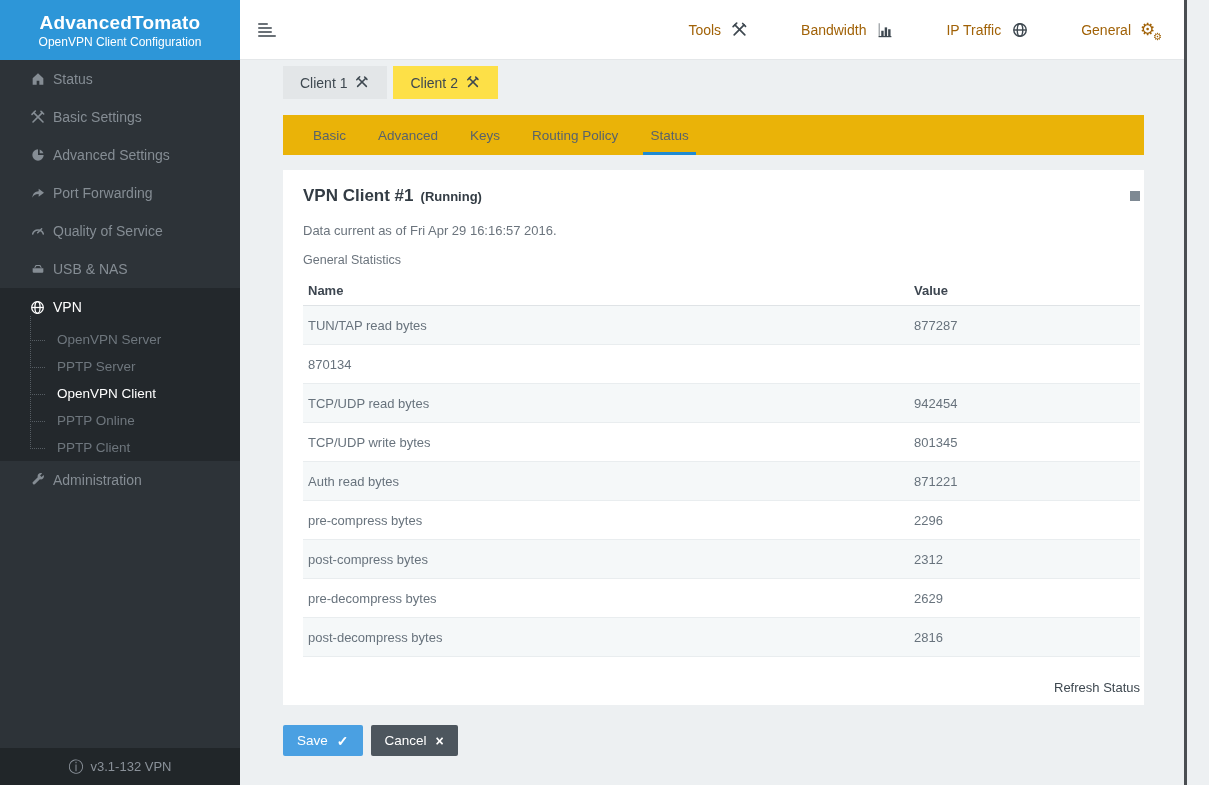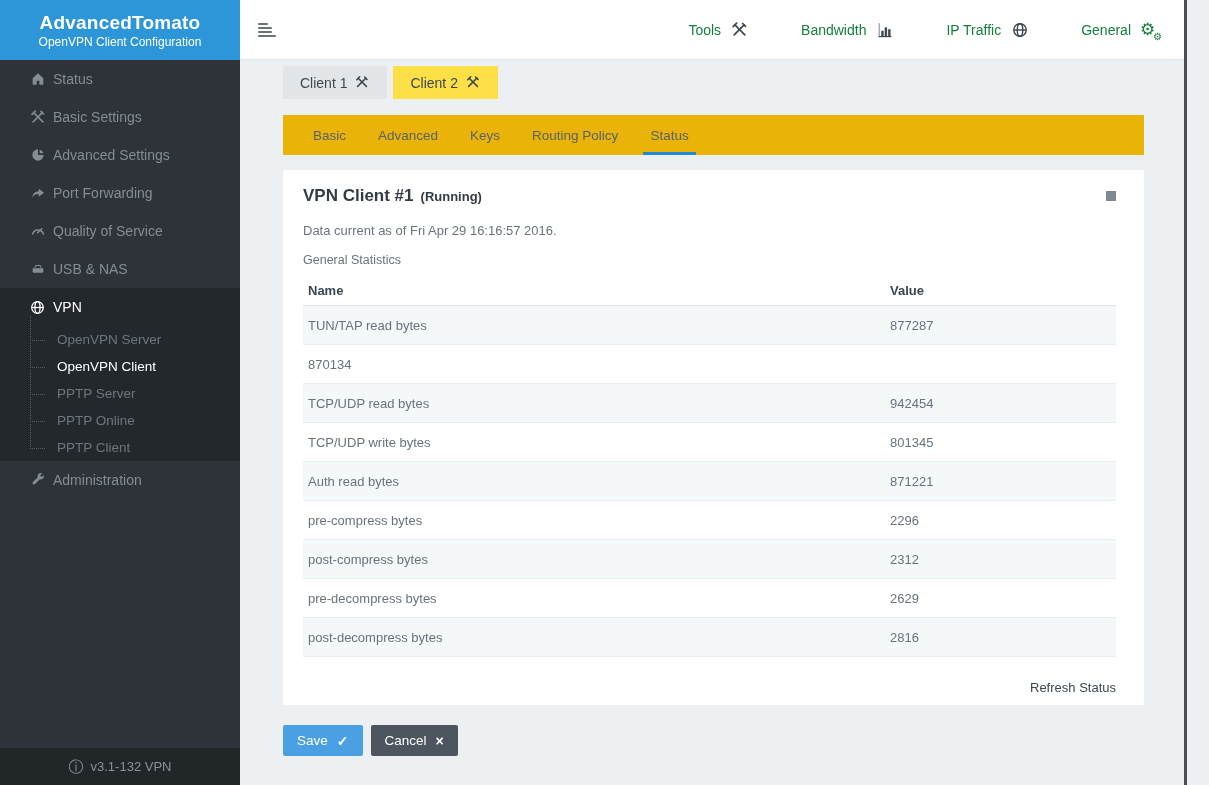--- a/index.html
+++ b/index.html
@@ -27,38 +27,38 @@
   .sidebar-footer { height:37px; background:#212629; display:flex; align-items:center; justify-content:center; gap:7px; color:#8a9199; font-size:13px; }
   .info-glyph { font-size:15px; line-height:1; }
 
   
   .main { flex:1; display:flex; flex-direction:column; min-width:0; }
   .topbar { height:60px; background:#ffffff; display:flex; align-items:center; border-bottom:1px solid #e4e7e9; flex-shrink:0; }
   .menu-btn { margin-left:12px; padding:6px; cursor:pointer; }
   .menu-btn .bar { height:2px; background:#6a7177; margin-bottom:2px; border-radius:1px; }
   .menu-btn .b1 { width:10px; } .menu-btn .b2 { width:14px; } .menu-btn .b3 { width:14px; } .menu-btn .b4 { width:18px; margin-bottom:0; }
   .topbar-right { margin-left:auto; display:flex; align-items:center; gap:52px; padding-right:28px; }
-  .topbar-item { display:flex; align-items:center; gap:9px; font-size:14px; color:#15803d; cursor:pointer; }
+  .topbar-item { display:flex; align-items:center; gap:9px; font-size:14px; color:#a16207; cursor:pointer; }
   .topbar-item .ico { width:19px; height:19px; display:flex; align-items:center; justify-content:center; color:#3e4850; }
   .gear-wrap { position:relative; width:19px; height:19px; }
   .gear-big { font-size:17px; line-height:19px; }
   .gear-small { position:absolute; right:-3px; bottom:-3px; font-size:10px; line-height:10px; }
 
   
   .content { padding:6px 43px 0 43px; }
   .client-tabs { display:flex; gap:6px; }
   .client-tab { height:33px; padding:0 17px; display:flex; align-items:center; gap:8px; font-size:14px; color:#3e4850; background:#e3e6e8; cursor:pointer; }
   .client-tab .ico { width:15px; height:15px; color:#3e4850; }
   .client-tab.active { background:#fde047; }
 
   .subtab-bar { margin-top:16px; height:40px; background:#eab308; display:flex; align-items:center; padding-left:14px; }
   .subtab { height:40px; padding:0 16px; display:flex; align-items:center; font-size:13.5px; color:#59636b; position:relative; cursor:pointer; }
   .subtab.active::after { content:""; position:absolute; left:9px; right:9px; bottom:0; height:3px; background:#1f8ad2; }
 
-  .card { margin-top:15px; height:535px; background:#ffffff; padding:16px 28px 12px 20px; position:relative; }
+  .card { margin-top:15px; height:535px; background:#ffffff; padding:16px 4px 12px 20px; position:relative; }
   .card-head { display:flex; align-items:flex-start; }
   .card-title { font-size:17px; font-weight:bold; color:#333c44; }
   .card-status { font-size:13px; font-weight:bold; color:#333c44; margin-left:7px; padding-top:3px; }
   .stop-icon { margin-left:auto; width:10px; height:10px; background:#7e8993; margin-top:5px; cursor:pointer; }
   .meta-line { margin-top:17px; font-size:13px; color:#6b747d; }
   .section-label { margin-top:15px; font-size:12.5px; color:#6b747d; }
 
   .stats-table { margin-top:9px; }
   .t-head { display:flex; align-items:center; height:30px; border-bottom:1px solid #dfe3e6; font-size:13px; font-weight:bold; color:#3d4650; padding:0 5px; }
   .t-row { display:flex; align-items:center; height:39px; border-bottom:1px solid #e9edef; font-size:13px; color:#68737d; padding:0 5px; }
@@ -151,25 +151,25 @@
                 <circle cx="12" cy="12" r="8.2"></circle>
                 <ellipse cx="12" cy="12" rx="3.6" ry="8.2"></ellipse>
                 <path d="M4 12 h16"></path>
               </svg>
           </span>
           <span>VPN</span>
         </div>
         <div class="sub-item">
           <span>OpenVPN Server</span>
         </div>
+        <div class="sub-item">
+          <span>PPTP Server</span>
+        </div>
         <div class="sub-item active">
           <span>OpenVPN Client</span>
-        </div>
-        <div class="sub-item">
-          <span>PPTP Server</span>
         </div>
         <div class="sub-item">
           <span>PPTP Online</span>
         </div>
         <div class="sub-item">
           <span>PPTP Client</span>
         </div>
       </div>
 
       <div class="nav-item">

